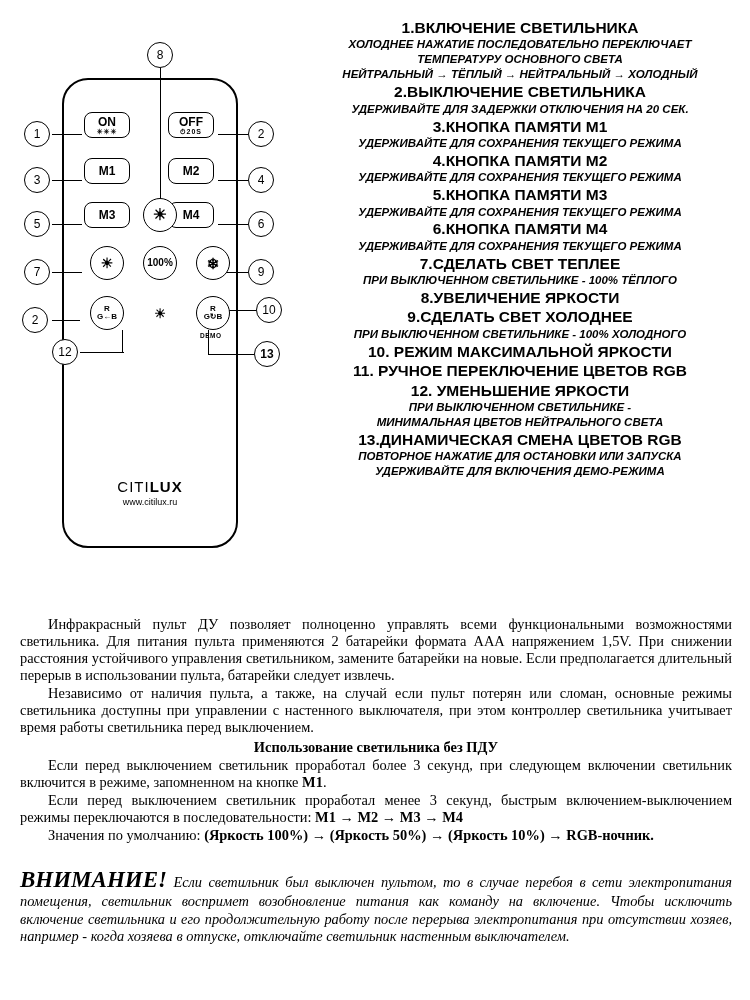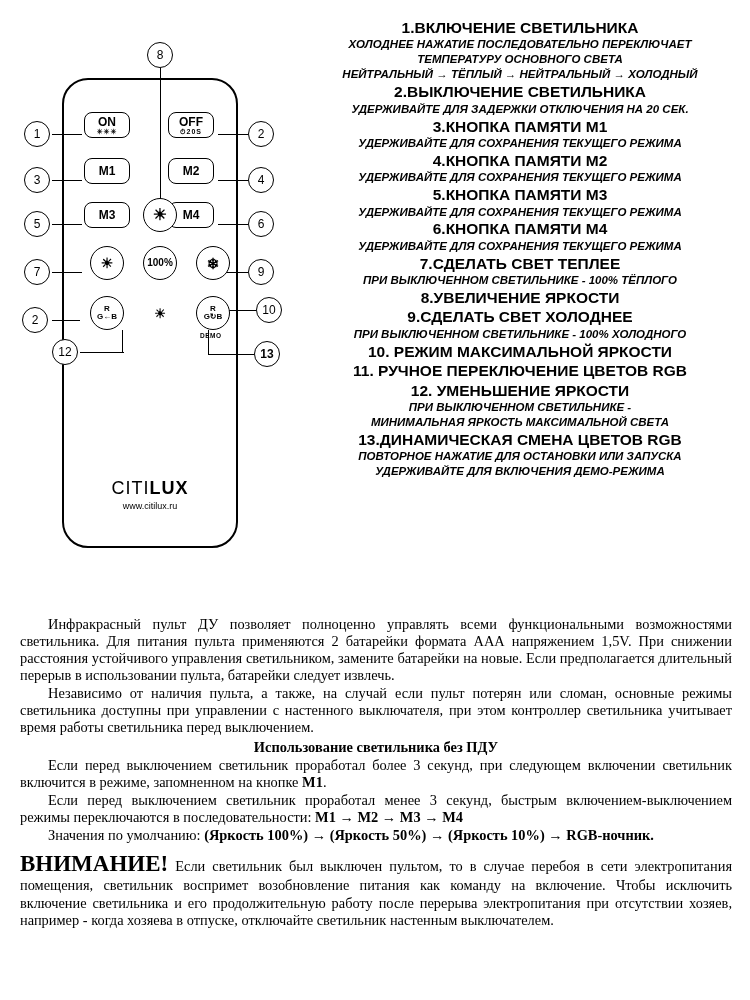--- a/index.html
+++ b/index.html
@@ -49,21 +49,21 @@
     display:flex; align-items:center; justify-content:center;
     font-family:"Liberation Sans", sans-serif;
     font-size:12px;
   }
   .lead { position:absolute; background:#000; }
 
   .brand {
     position:absolute; left:0; width:176px; text-align:center;
     font-family:"Liberation Sans", sans-serif;
   }
-  .brand .name { font-size:18px; letter-spacing:1px; }
+  .brand .name { font-size:15px; letter-spacing:1px; }
   .brand .name b { font-weight:bold; }
   .brand .url { font-size:9px; margin-top:2px; }
 
   .demo-label {
     position:absolute;
     font-family:"Liberation Sans", sans-serif;
     font-size:6.5px; font-weight:bold; letter-spacing:.5px;
   }
 
   
@@ -82,21 +82,21 @@
   }
 
   
   .doc { position:absolute; left:20px; top:616px; width:712px; }
   .p {
     font-size:14.4px; line-height:1.18; text-align:justify;
     text-indent:28px; margin:0 0 1px 0;
   }
   .p.center { text-align:center; text-indent:0; font-weight:bold; margin-top:3px; }
   .p b { font-weight:bold; }
-  .warn-block { margin-top:6px; font-size:14.4px; line-height:1.2; text-align:justify; }
+  .warn-block { margin-top:22px; font-size:14.4px; line-height:1.2; text-align:justify;font-style:italic; }
   .warn-block .big {
     font-family:"Liberation Serif", serif;
     font-weight:bold; font-size:23px;
   }
 </style>
 </head>
 <body>
 
 <div class="top">
 
@@ -230,21 +230,21 @@
     </div>
     <div class="item">
       <div class="h">10. РЕЖИМ МАКСИМАЛЬНОЙ ЯРКОСТИ</div>
     </div>
     <div class="item">
       <div class="h">11. РУЧНОЕ ПЕРЕКЛЮЧЕНИЕ ЦВЕТОВ RGB</div>
     </div>
     <div class="item">
       <div class="h">12. УМЕНЬШЕНИЕ ЯРКОСТИ</div>
       <div class="d">ПРИ ВЫКЛЮЧЕННОМ СВЕТИЛЬНИКЕ -</div>
-      <div class="d">МИНИМАЛЬНАЯ ЯРКОСТЬ МАКСИМАЛЬНОЙ СВЕТА</div>
+      <div class="d">МИНИМАЛЬНАЯ ЦВЕТОВ НЕЙТРАЛЬНОГО СВЕТА</div>
     </div>
     <div class="item">
       <div class="h">13.ДИНАМИЧЕСКАЯ СМЕНА ЦВЕТОВ RGB</div>
       <div class="d">ПОВТОРНОЕ НАЖАТИЕ ДЛЯ ОСТАНОВКИ ИЛИ ЗАПУСКА</div>
       <div class="d">УДЕРЖИВАЙТЕ ДЛЯ ВКЛЮЧЕНИЯ ДЕМО-РЕЖИМА</div>
     </div>
   </div>
 </div>
 
 <div class="doc">

